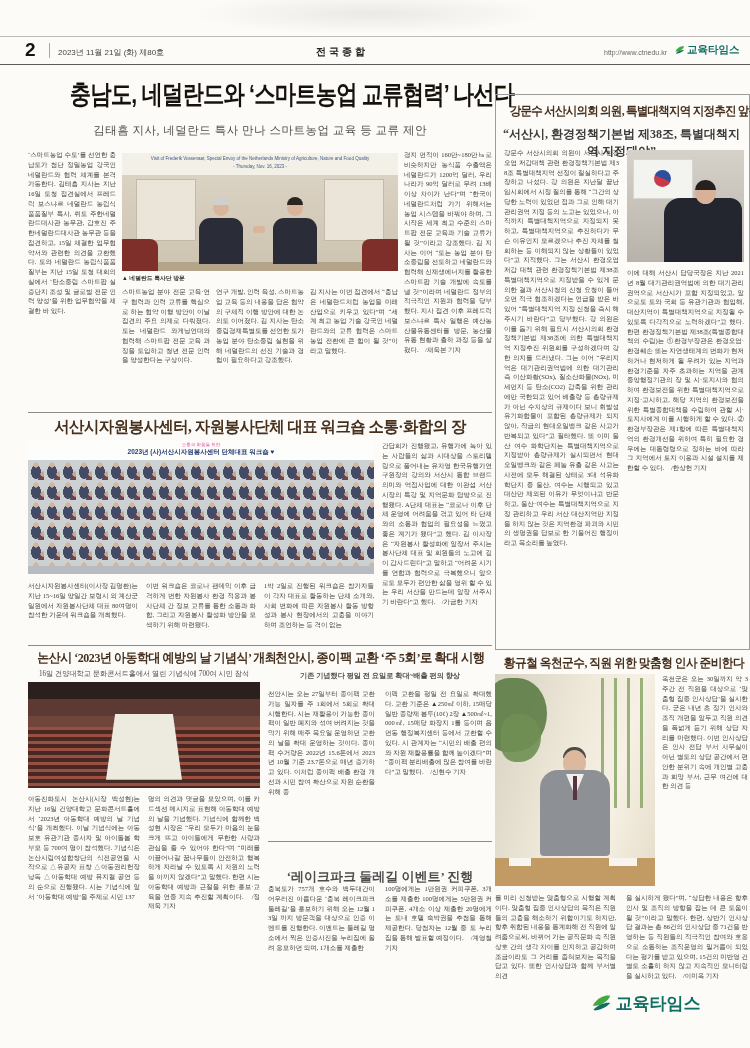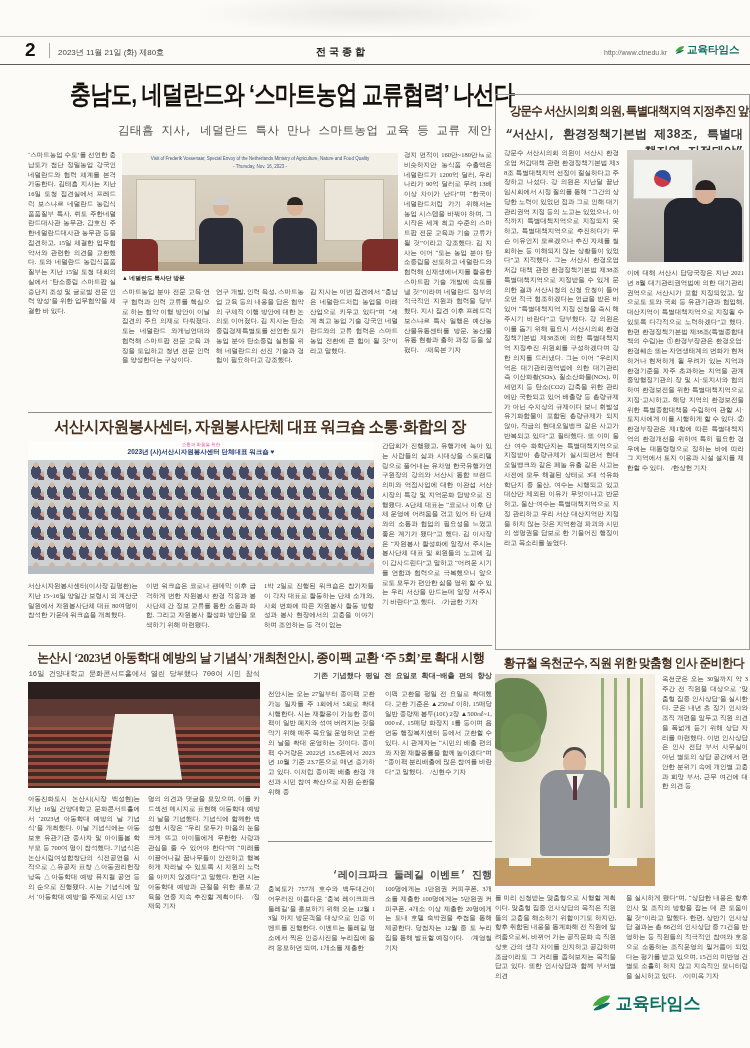--- a/index.html
+++ b/index.html
@@ -4,21 +4,21 @@
 <style>
   html,body{margin:0;padding:0;background:#e8e8e4;}
   #page{position:relative;width:750px;height:1048px;margin:0 auto;background:#fcfbf8;
         font-family:"Liberation Serif",serif;overflow:hidden;}
   .abs{position:absolute;}
   .rule{position:absolute;height:0;border-top:1px solid #8c8c8c;}
   .col{position:absolute;font-size:6.5px;line-height:1.5;text-align:justify;color:#3a3a3a;
        word-break:break-all;overflow:hidden;font-family:"Liberation Serif",serif;}
   .serifhead{position:absolute;font-family:"Liberation Serif",serif;font-weight:bold;color:#46301d;
        text-align:center;white-space:nowrap;}
-  .subhead{position:absolute;font-family:Liberation Mono, monospace;color:#4d4d4d;text-align:right;}
+  .subhead{position:absolute;font-family:Liberation Serif, serif;color:#4d4d4d;text-align:center;}
   .photo{position:absolute;overflow:hidden;background:#cfcbc2;}
   
   .hdr-num{position:absolute;left:25px;top:39px;font:800 19px "Liberation Sans",sans-serif;color:#141414;}
   .hdr-v{position:absolute;left:49px;top:43px;width:1px;height:15px;background:#a8a8a8;}
   .hdr-date{position:absolute;left:58px;top:47px;font:8px "Liberation Sans",sans-serif;color:#454545;}
   .hdr-sec{position:absolute;left:0;top:45px;width:684px;text-align:center;
        font:bold 10px "Liberation Sans",sans-serif;letter-spacing:3px;color:#242424;}
   .hdr-url{position:absolute;left:604px;top:49px;font:7px "Liberation Sans",sans-serif;color:#6a6a6a;}
   .brand{display:flex;align-items:center;gap:2px;font-family:"Liberation Sans",sans-serif;font-weight:800;color:#0e6f62;}
   
@@ -174,39 +174,39 @@
     </div>
     <div class="gp-mic"></div>
     <div class="gp-man"></div>
     <div class="gp-head"></div>
     <div class="gp-hair"></div>
   </div>
 
   <div class="col" style="left:627px;top:268px;width:117px;height:372px;">이에 대해 서산시 담당국장은 지난 2021년 8월 대기관리권역법에 의한 대기관리권역으로 서산시가 포함 지정되었고, 앞으로도 도와 국회 등 유관기관과 협업해, 대산지역이 특별대책지역으로 지정될 수 있도록 다각적으로 노력하겠다”고 했다. 한편 환경정책기본법 제38조(특별종합대책의 수립)는 ①환경부장관은 환경오염·환경훼손 또는 자연생태계의 변화가 현저하거나 현저하게 될 우려가 있는 지역과 환경기준을 자주 초과하는 지역을 관계 중앙행정기관의 장 및 시·도지사와 협의하여 환경보전을 위한 특별대책지역으로 지정·고시하고, 해당 지역의 환경보전을 위한 특별종합대책을 수립하여 관할 시·도지사에게 이를 시행하게 할 수 있다. ②환경부장관은 제1항에 따른 특별대책지역의 환경개선을 위하여 특히 필요한 경우에는 대통령령으로 정하는 바에 따라 그 지역에서 토지 이용과 시설 설치를 제한할 수 있다.　/한상헌 기자</div>
 
   <div class="serifhead" style="left:28px;top:649px;width:232px;font-size:13px;letter-spacing:-.5px;transform:scaleX(.92);transform-origin:50% 50%;">논산시 ‘2023년 아동학대 예방의 날 기념식’ 개최</div>
-  <div class="subhead" style="left:28px;top:669px;width:232px;font-size:7.2px;">16일 건양대학교 문화콘서트홀에서 열린 당부했다 700여 시민 참석</div>
+  <div class="subhead" style="left:28px;top:669px;width:232px;font-size:7.2px;">16일 건양대학교 문화콘서트홀에서 열린 기념식에 700여 시민 참석</div>
 
   <div class="photo" style="left:28px;top:682px;width:232px;height:106px;">
     <div class="np-base"></div>
     <div class="np-seats"></div>
     <div class="np-screen"></div>
   </div>
 
   <div class="col" style="left:28px;top:794px;width:112px;height:174px;">아동친화도시 논산시(시장 백성현)는 지난 16일 건양대학교 문화콘서트홀에서 ‘2023년 아동학대 예방의 날 기념식’을 개최했다. 이날 기념식에는 아동 보호 유관기관 종사자 및 아이돌봄 학부모 등 700여 명이 참석했다. 기념식은 논산시립여성합창단의 식전공연을 시작으로 △유공자 표창 △아동권리헌장 낭독 △아동학대 예방 뮤지컬 공연 등의 순으로 진행됐다. 시는 기념식에 앞서 ‘아동학대 예방’을 주제로 시민 137</div>
   <div class="col" style="left:148px;top:794px;width:112px;height:174px;">명의 의견과 댓글을 모았으며, 이를 카드섹션 메시지로 표현해 아동학대 예방의 날을 기념했다. 기념식에 함께한 백성현 시장은 “우리 모두가 마음의 눈을 크게 뜨고 아이들에게 무한한 사랑과 관심을 줄 수 있어야 한다”며 “미래를 이끌어나갈 꿈나무들이 안전하고 행복하게 자라날 수 있도록 시 차원의 노력을 아끼지 않겠다”고 말했다. 한편 시는 아동학대 예방과 근절을 위한 홍보·교육을 연중 지속 추진할 계획이다.　/정재욱 기자</div>
 
   <div class="serifhead" style="left:268px;top:649px;width:224px;font-size:13px;letter-spacing:-.5px;transform:scaleX(.95);transform-origin:50% 50%;">천안시, 종이팩 교환 ‘주 5회’로 확대 시행</div>
   <div class="subhead" style="left:268px;top:671px;width:224px;font-size:7.2px;font-weight:bold;">기존 기념했다 평일 전 요일로 확대~배출 편의 향상</div>
   <div class="col" style="left:268px;top:689px;width:107px;height:146px;">천안시는 오는 27일부터 종이팩 교환 가능 일자를 주 1회에서 5회로 확대 시행한다. 시는 재활용이 가능한 종이팩이 일반 폐지와 섞여 버려지는 것을 막기 위해 매주 목요일 운영하던 교환의 날을 확대 운영하는 것이다. 종이팩 수거량은 2022년 15.6톤에서 2023년 10월 기준 23.7톤으로 매년 증가하고 있다. 이처럼 종이팩 배출 환경 개선과 시민 참여 확산으로 자원 순환을 위해 종</div>
   <div class="col" style="left:385px;top:689px;width:107px;height:146px;">이팩 교환을 평일 전 요일로 확대했다. 교환 기준은 ▲250㎖ 이하, 15매당 일반 종량제 봉투(10ℓ) 2장 ▲500㎖~1,000㎖, 15매당 화장지 1롤 등이며 읍면동 행정복지센터 등에서 교환할 수 있다. 시 관계자는 “시민의 배출 편의와 자원 재활용률을 함께 높이겠다”며 “종이팩 분리배출에 많은 참여를 바란다”고 말했다.　/신현수 기자</div>
 
   <div class="rule" style="left:268px;top:841px;width:224px;"></div>
 
-  <div class="subhead" style="left:268px;top:868px;width:224px;font-size:10px;font-weight:bold;">‘레이크파크 둘레길 이벤트’ 진행</div>
+  <div class="subhead" style="left:268px;top:868px;width:224px;font-size:13px;font-weight:bold;">‘레이크파크 둘레길 이벤트’ 진행</div>
   <div class="col" style="left:268px;top:884px;width:107px;height:104px;">충북도가 757개 호수와 백두대간이 어우러진 아름다운 ‘충북 레이크파크 둘레길’을 홍보하기 위해 오는 12월 13일 까지 방문객을 대상으로 인증 이벤트를 진행한다. 이벤트는 둘레길 명소에서 찍은 인증사진을 누리집에 올려 응모하면 되며, 1개소를 제출한</div>
   <div class="col" style="left:385px;top:884px;width:107px;height:104px;">100명에게는 1만원권 커피쿠폰, 3개소를 제출한 100명에게는 5만원권 커피쿠폰, 4개소 이상 제출한 20명에게는 도내 호텔 숙박권을 추첨을 통해 제공한다. 당첨자는 12월 중 도 누리집을 통해 발표할 예정이다.　/계영철 기자</div>
 
   <div class="serifhead" style="left:495px;top:655px;width:253px;font-size:12.5px;letter-spacing:-.5px;transform:scaleX(.93);transform-origin:50% 50%;">황규철 옥천군수, 직원 위한 맞춤형 인사 준비한다</div>
 
   <div class="photo" style="left:495px;top:674px;width:160px;height:212px;">
     <div class="op-base"></div>
     <div class="op-plant" style="left:-10px;top:4px;width:62px;height:74px;"></div>
     <div class="op-plant" style="left:6px;top:40px;width:40px;height:48px;background:#6f8f54;"></div>
     <div class="op-bamboo"></div>

